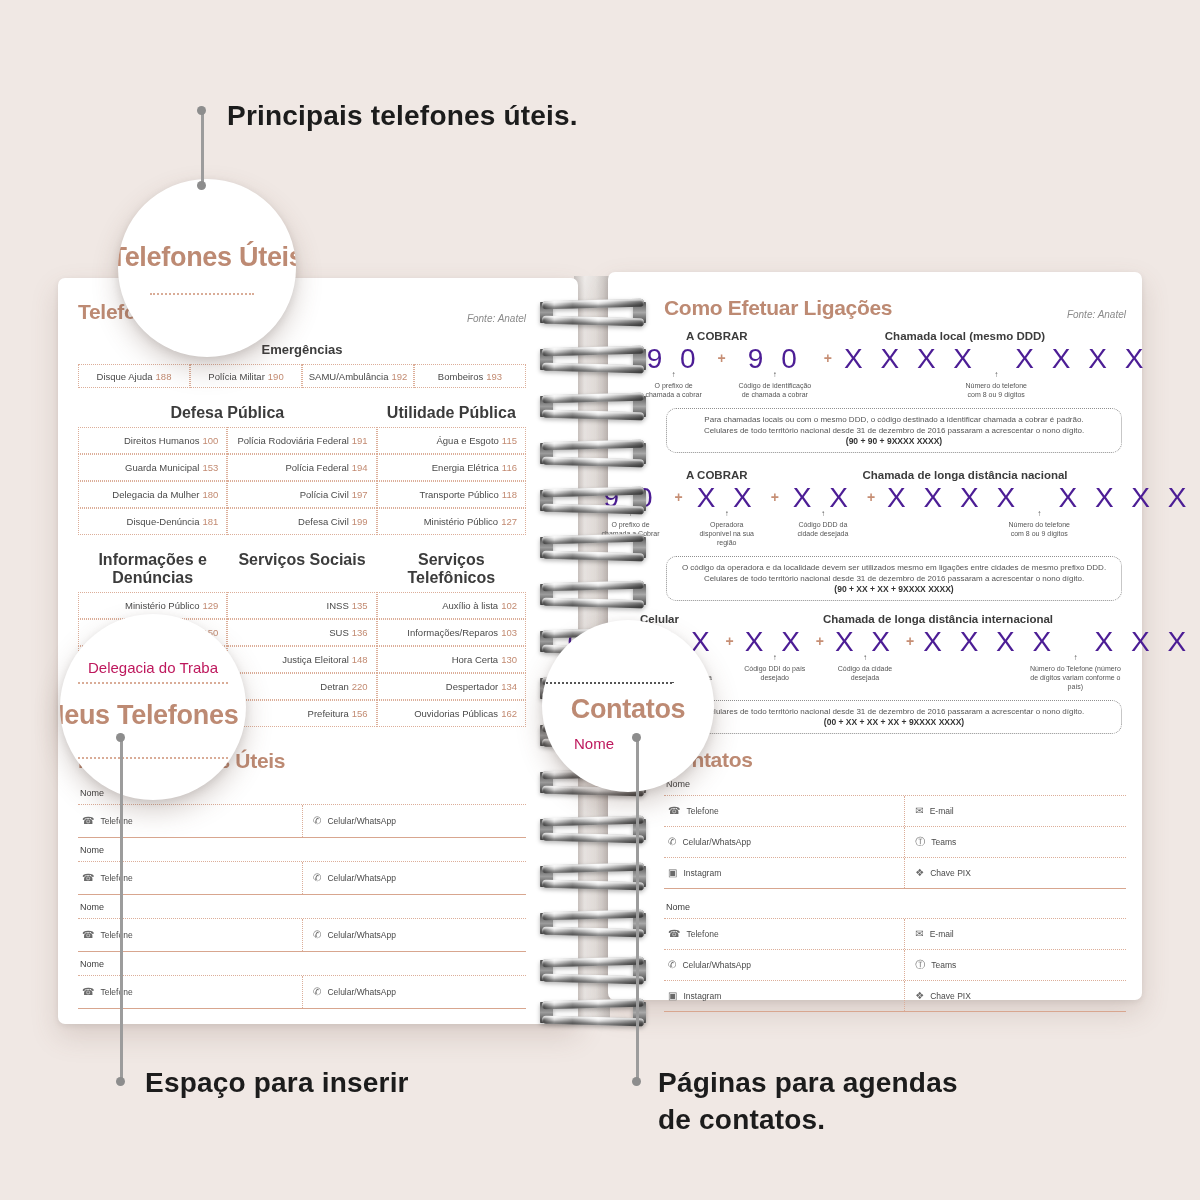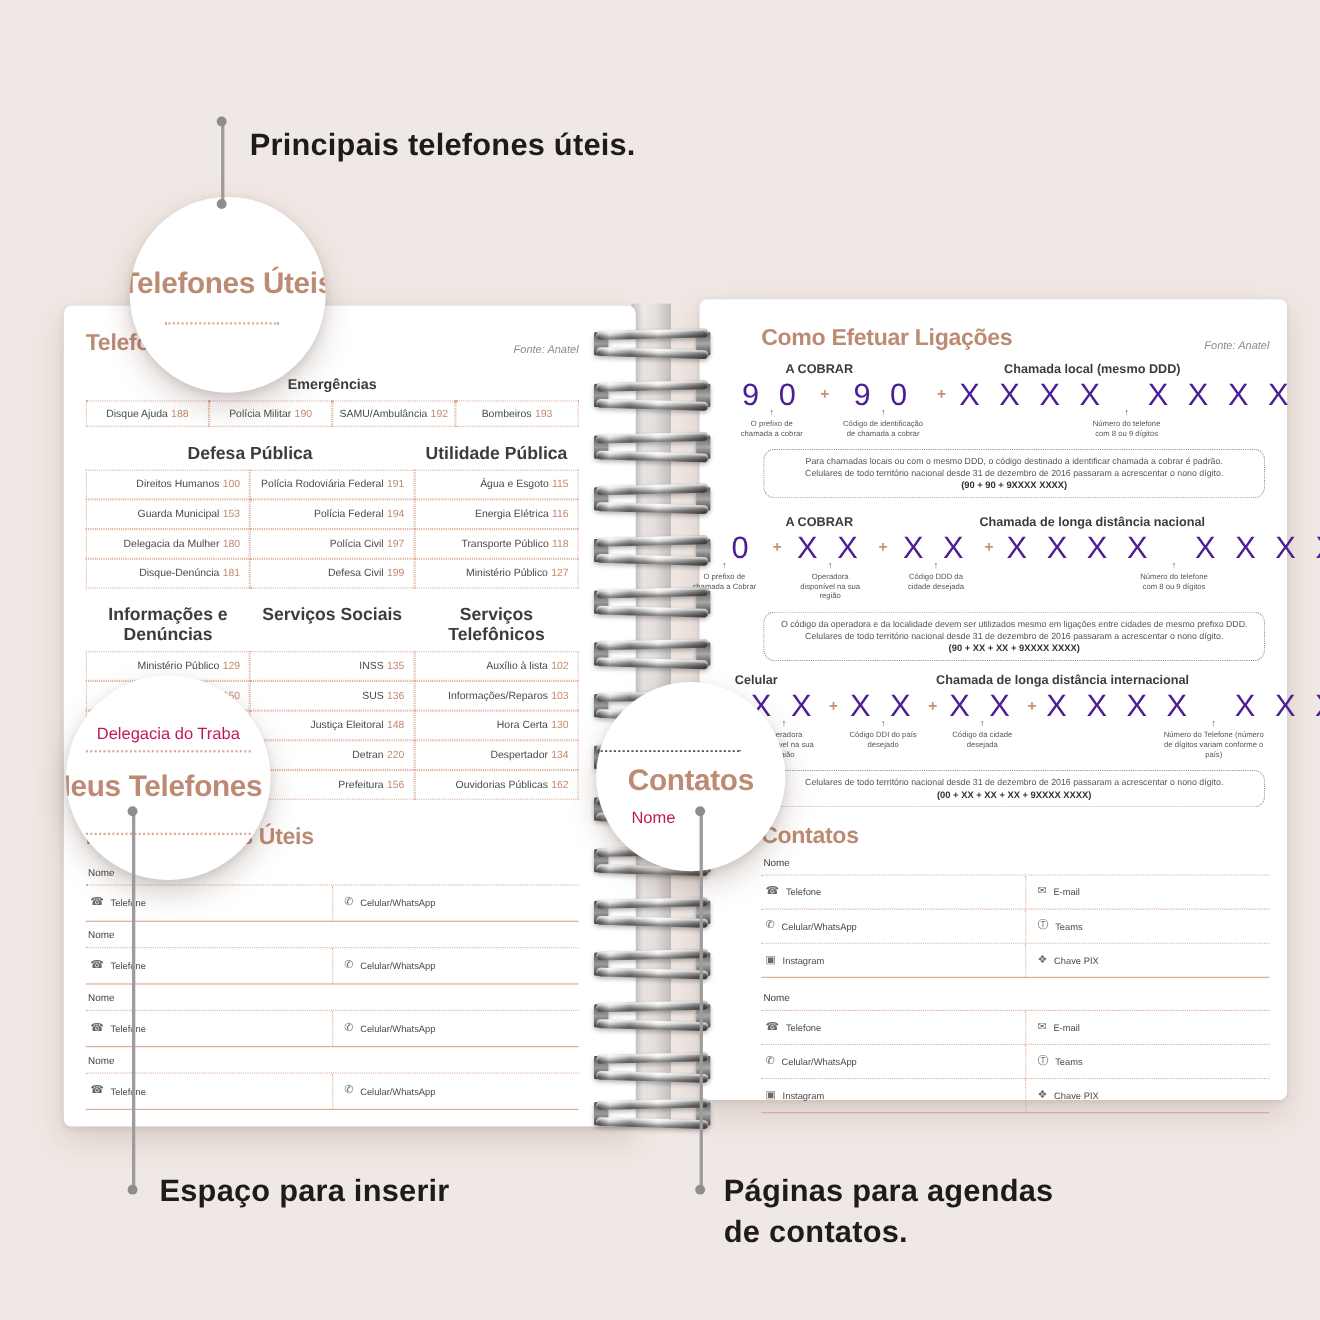--- a/index.html
+++ b/index.html
@@ -7,21 +7,21 @@
     width:1200px;height:1200px;position:relative;overflow:hidden;
     background:#f0e8e4;
     font-family:"Liberation Sans",sans-serif;
     color:#3c3c3c;
   }
   .spine{position:absolute;left:574px;top:276px;width:36px;height:746px;z-index:5;
     background:linear-gradient(90deg,#c9c4c1,#efecea 30%,#e6e2df 60%,#c2bdba);}
   .page{position:absolute;background:#fff;border-radius:7px;z-index:10;
     box-shadow:0 12px 28px rgba(110,80,65,.18), 0 2px 6px rgba(0,0,0,.08);}
   #lp{left:58px;top:278px;width:520px;height:746px;}
-  #rp{left:636px;top:272px;width:534px;height:728px;}
+  #rp{left:608px;top:272px;width:534px;height:728px;}
   .lp-inner{padding:22px 52px 0 20px;}
   .rp-inner{padding:24px 16px 0 56px;}
 
   .page-head{display:flex;justify-content:space-between;align-items:flex-end;}
   .ptitle{font-size:21px;font-weight:bold;color:#bd8a73;letter-spacing:-.3px;line-height:24px;}
   .fonte{font-size:10px;font-style:italic;color:#8a8a8a;}
 
   .center-hdr{text-align:center;font-size:13px;font-weight:bold;color:#3c3c3c;}
   .em-hdr{margin-top:18px;}
   .em-row{margin-top:7px;display:grid;grid-template-columns:repeat(4,1fr);}
@@ -543,20 +543,20 @@
 <div class="dot" style="left:197px;top:181px;"></div>
 
 <div class="vline" style="left:120px;top:737px;height:345px;"></div>
 <div class="dot" style="left:116px;top:733px;"></div>
 <div class="dot" style="left:116px;top:1077px;"></div>
 
 <div class="vline" style="left:636px;top:737px;height:345px;"></div>
 <div class="dot" style="left:632px;top:733px;"></div>
 <div class="dot" style="left:632px;top:1077px;"></div>
 
-<div class="ann" style="left:227px;top:113px;">Principais telefones úteis.</div>
+<div class="ann" style="left:227px;top:97px;">Principais telefones úteis.</div>
 <div class="ann" style="left:145px;top:1064px;">
   <div>Espaço para inserir</div>
 </div>
 <div class="ann" style="left:658px;top:1064px;">
   <div>Páginas para agendas</div>
   <div>de contatos.</div>
 </div>
 
 </body></html>

